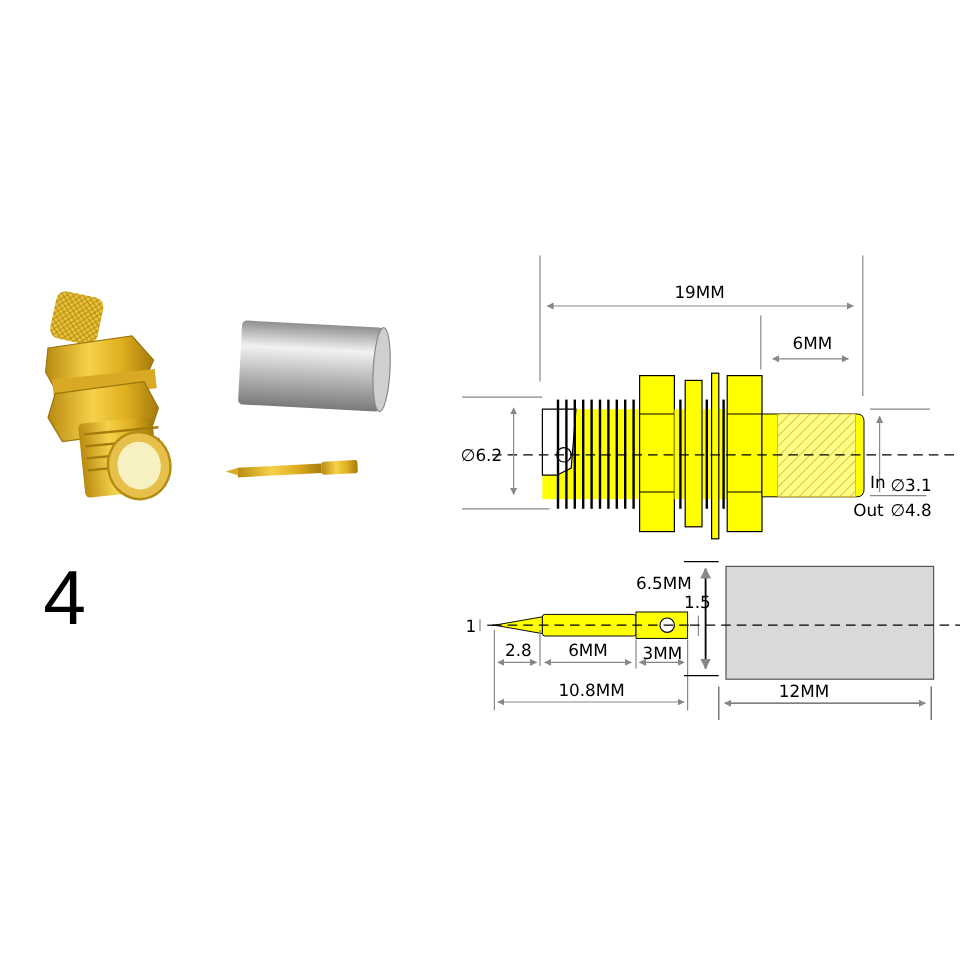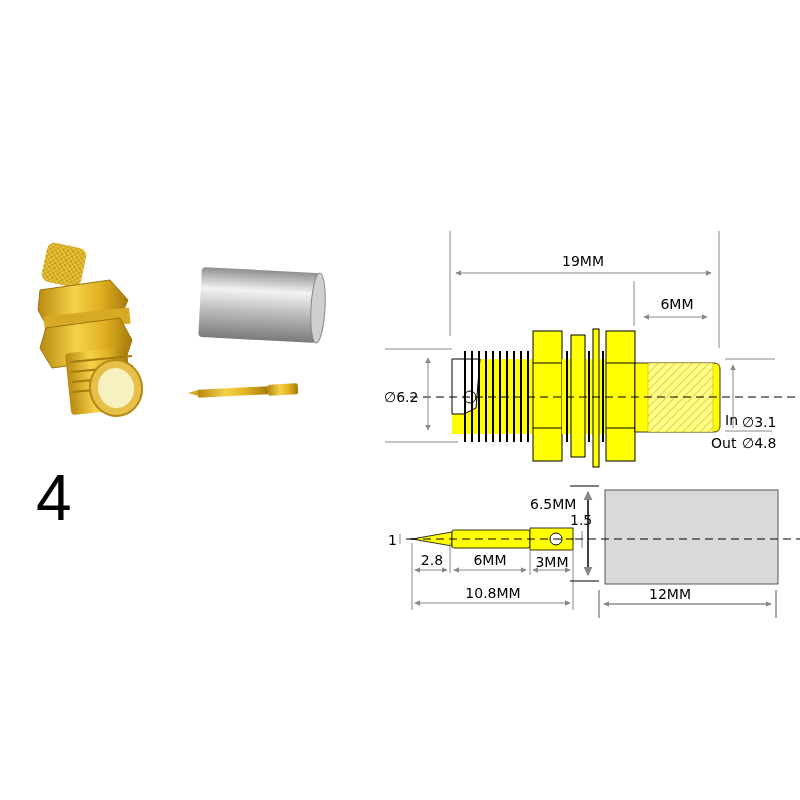--- a/index.html
+++ b/index.html
@@ -1,19 +1,19 @@
 <!DOCTYPE html>
 <html><head>
 <meta charset="utf-8">
 <style>
   html, body { margin: 0; padding: 0; background: #ffffff; }
   body { width: 800px; height: 800px; position: relative; overflow: hidden; font-family: "DejaVu Sans", sans-serif; }
   .photo { position: absolute; left: 0; top: 200px; width: 370px; height: 220px; }
   .number { position: absolute; left: 36px; top: 466px; font-size: 64px; font-family: "Liberation Sans", sans-serif; color: #000; line-height: 1; }
-  .diagram { position: absolute; left: 370px; top: 218px; width: 430px; height: 420px; text-align: right; }
+  .diagram { position: absolute; left: 370px; top: 200px; width: 430px; height: 420px; text-align: right; }
   svg text { font-family: "DejaVu Sans", sans-serif; }
 </style>
 </head>
 <body>
 
 <div class="photo">
   <svg width="370" height="220" viewBox="0 0 370 220">
     <defs>
       <linearGradient id="gold" x1="0" y1="0" x2="1" y2="0">
         <stop offset="0" stop-color="#b98a10"></stop>

